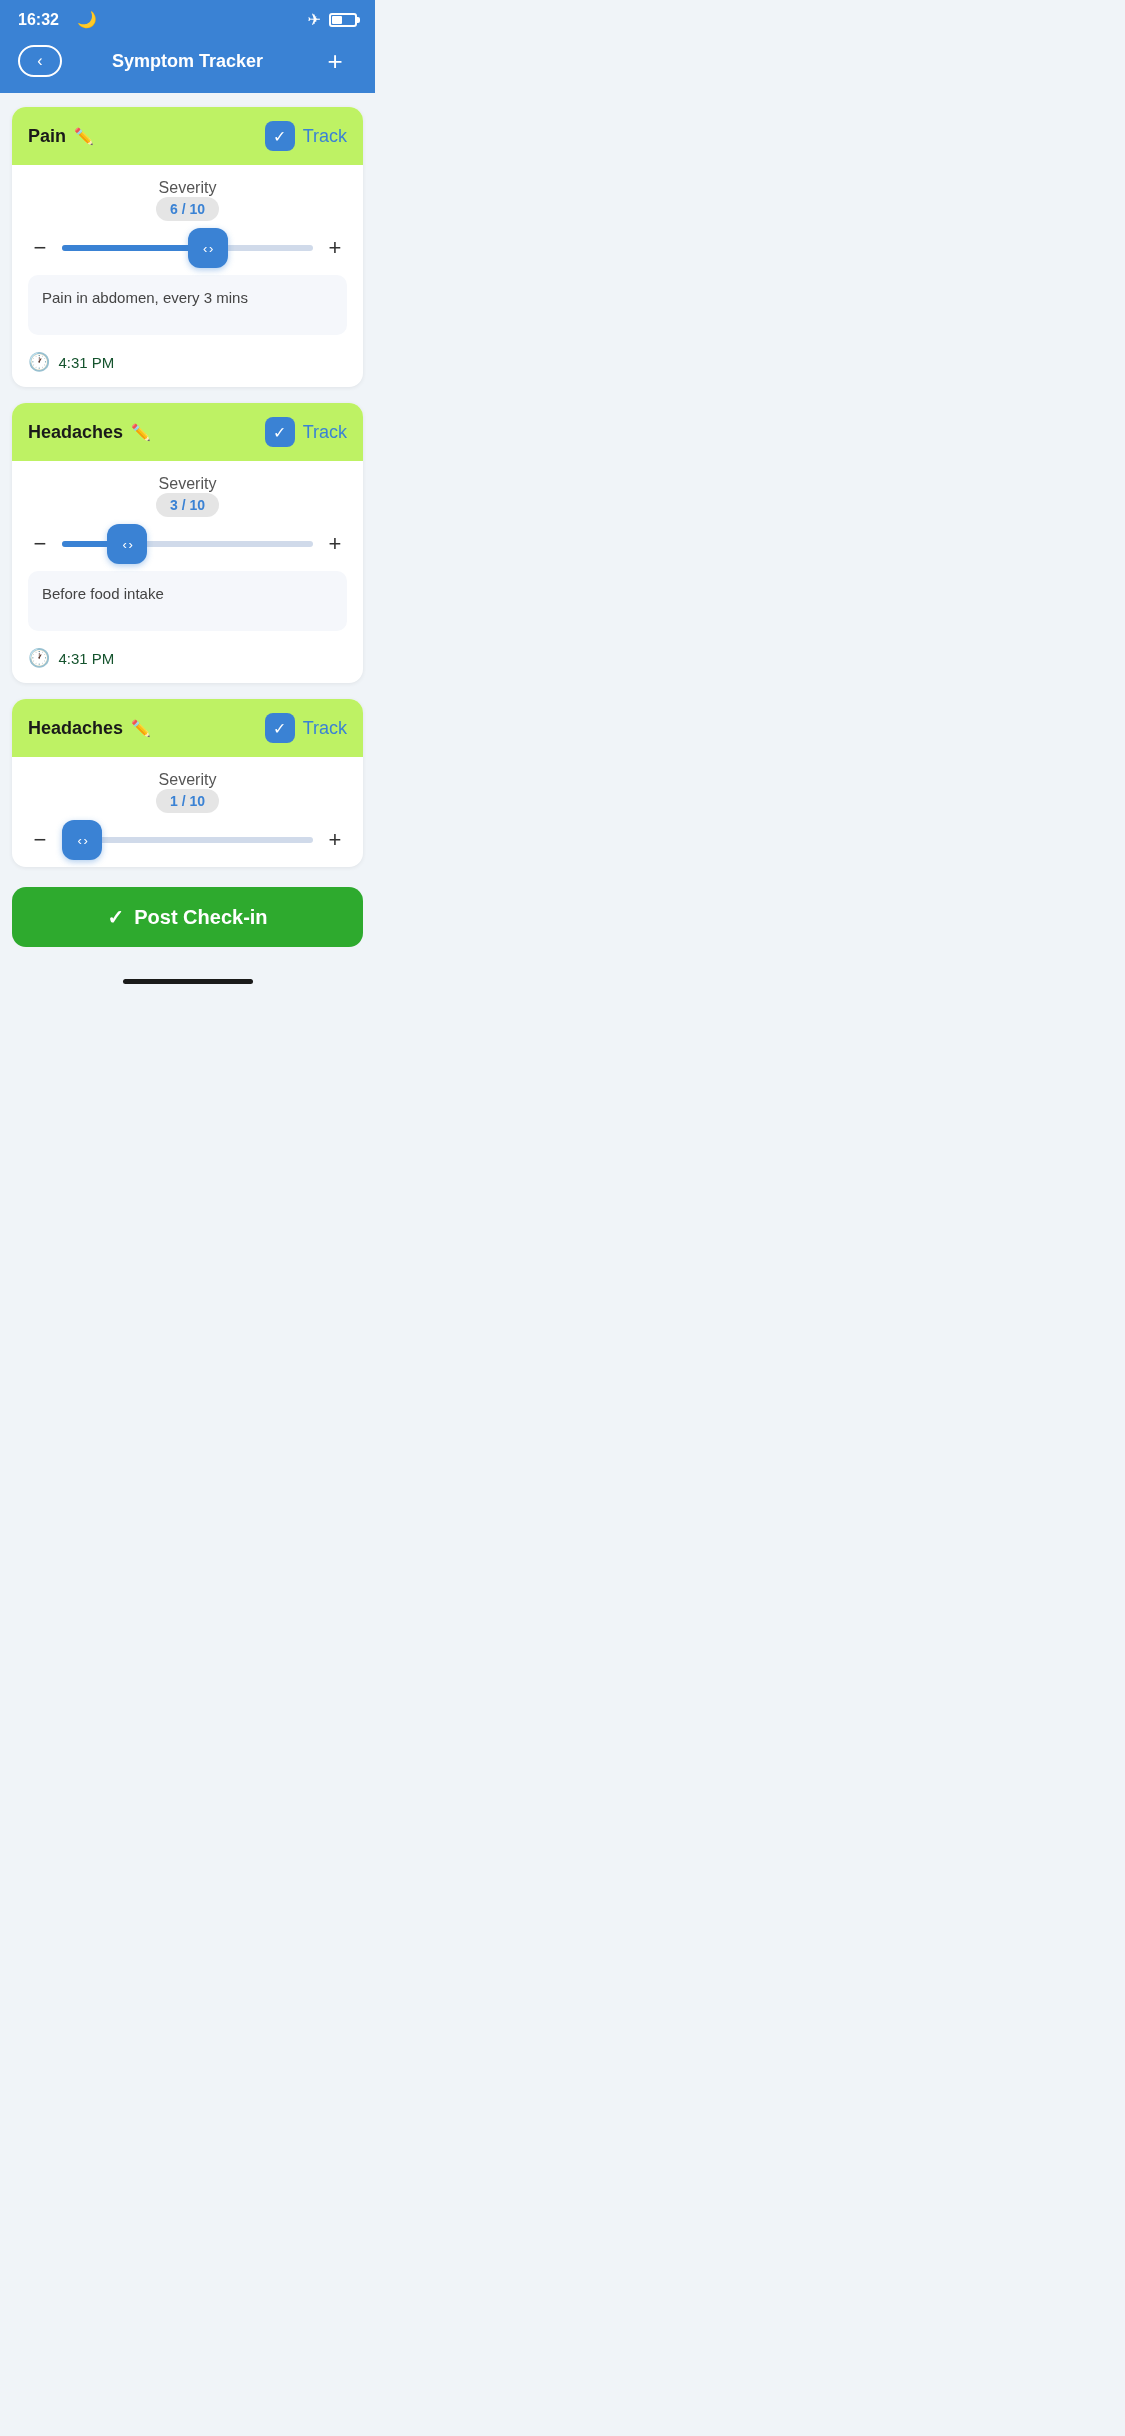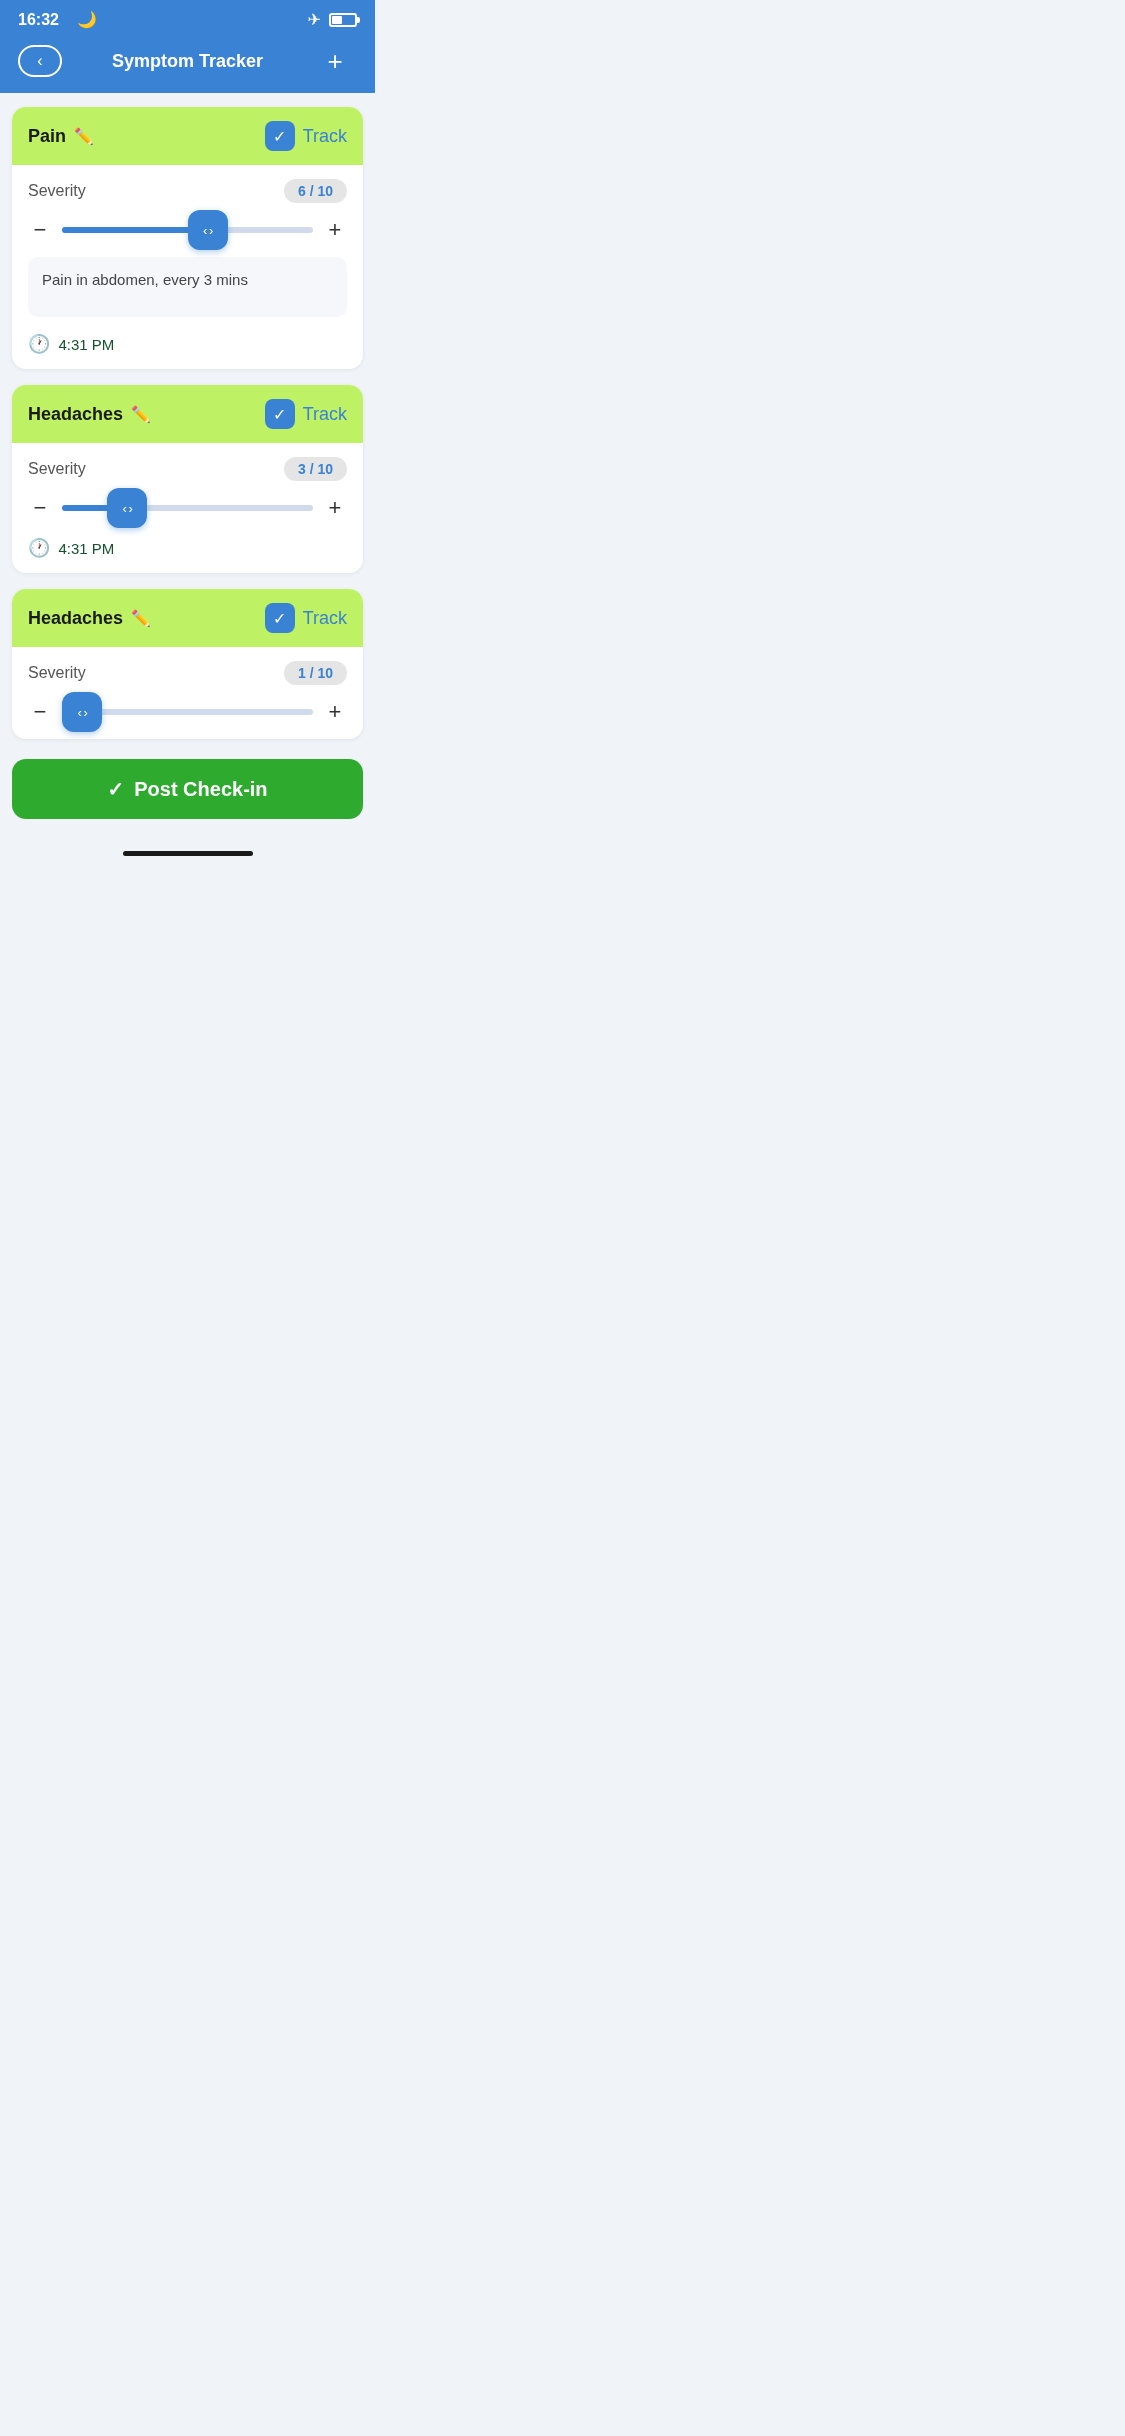--- a/index.html
+++ b/index.html
@@ -161,20 +161,21 @@
       display: flex;
       flex-direction: column;
       gap: 14px;
     }
 
     
     .severity-row {
       display: flex;
       align-items: center;
       justify-content: space-between;
+      flex-direction: column;
     }
     .severity-label {
       font-size: 16px;
       color: #555;
     }
     .severity-value {
       background: #e5e5e5;
       border-radius: 20px;
       padding: 4px 14px;
       font-size: 14px;
@@ -386,20 +387,21 @@
         <span class="slider-minus">−</span>
         <div class="slider-track-wrap">
           <div class="slider-track-bg"></div>
           <div class="slider-track-fill" style="width: 26%;"></div>
           <div class="slider-thumb" style="left: 26%;">
             <span class="slider-thumb-icon">‹ ›</span>
           </div>
         </div>
         <span class="slider-plus">+</span>
       </div>
+      <div class="notes-box">Before food intake</div>
       <div class="time-row">
         <span class="clock-icon">🕐</span>
         <span class="time-text">4:31 PM</span>
       </div>
     </div>
   </div>
 
   <div class="symptom-card">
     <div class="card-header">
       <div class="card-title-row">

